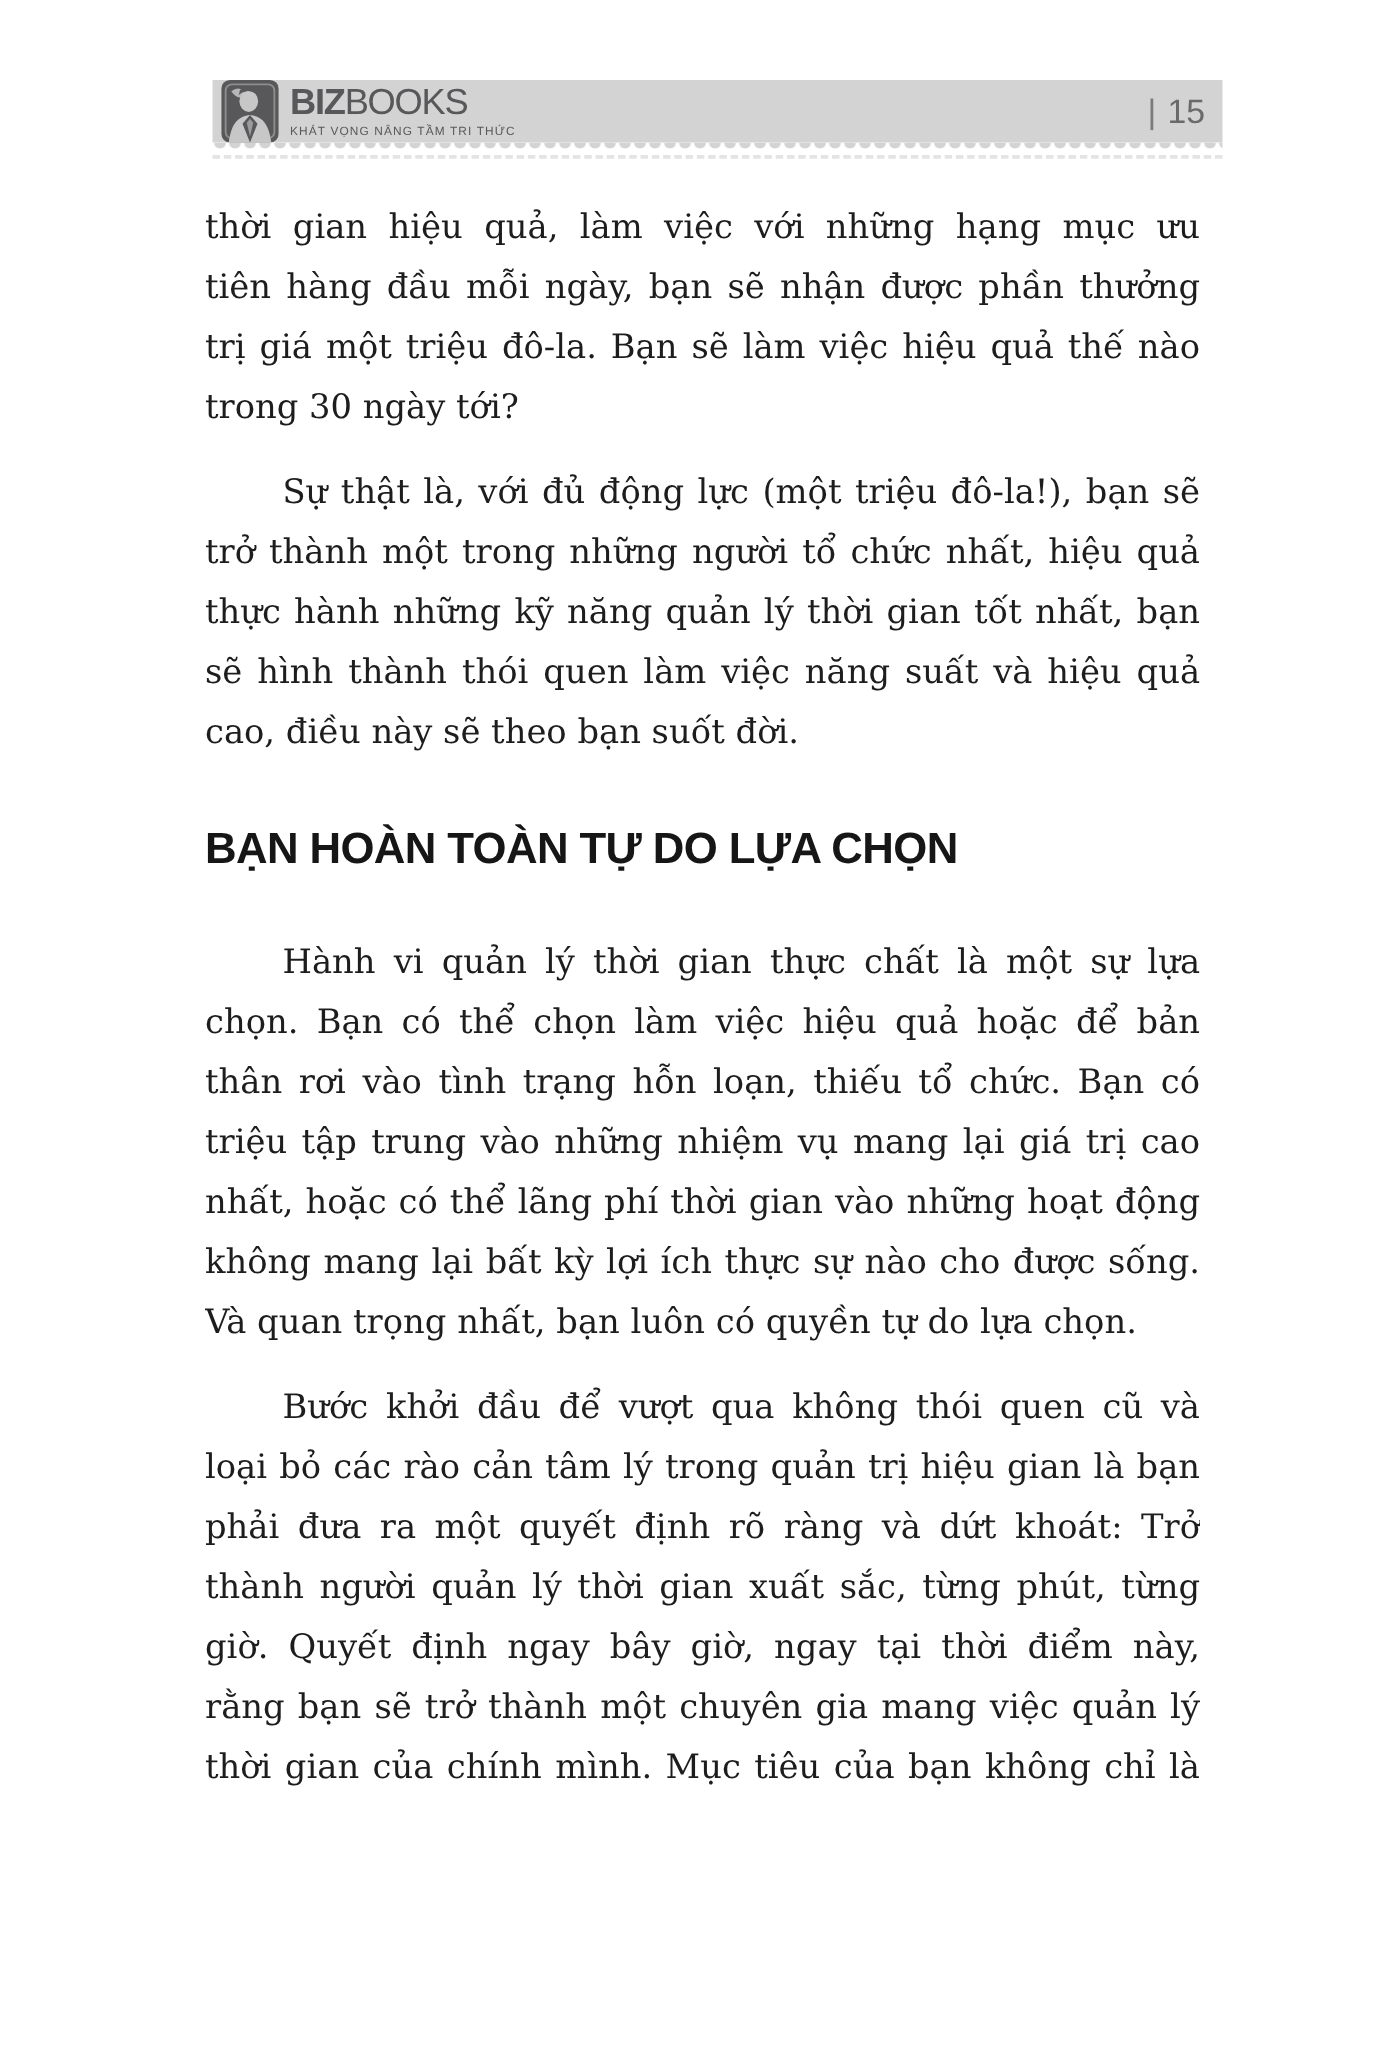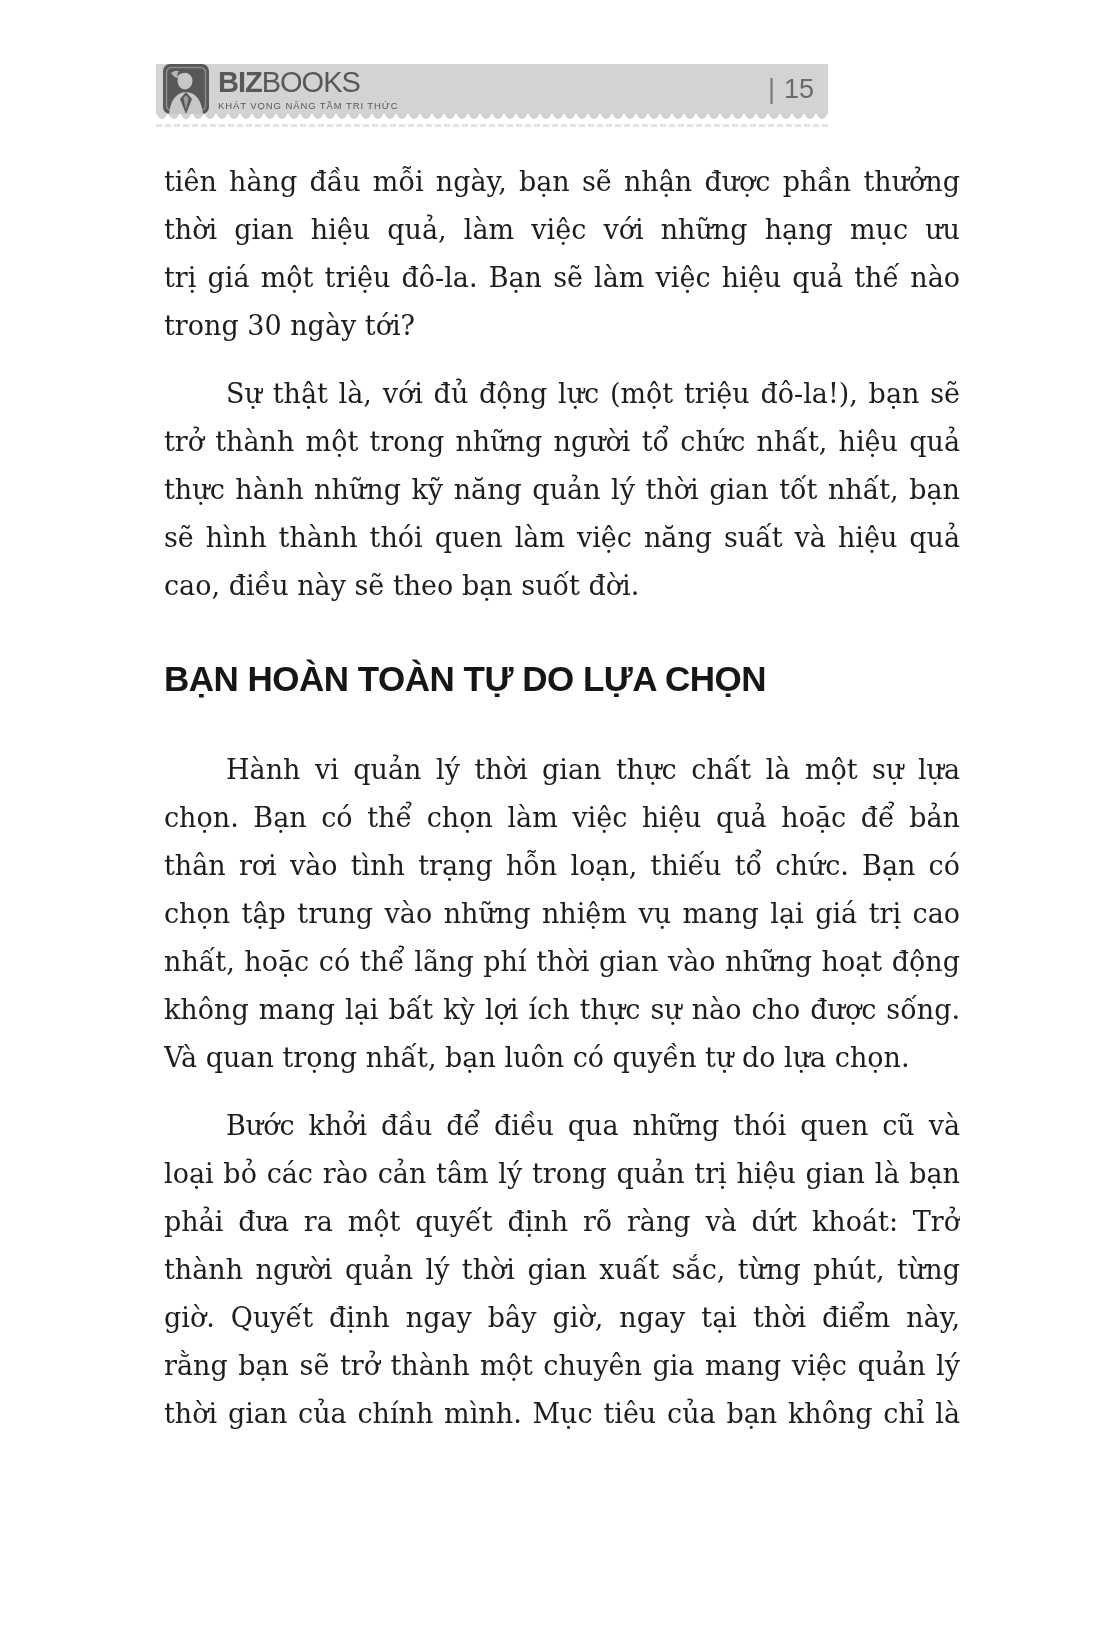--- a/index.html
+++ b/index.html
@@ -2,21 +2,21 @@
 <html><head>
 <meta charset="utf-8">
 <style>
   html,body { margin:0; padding:0; }
   body {
     width:1119px; height:1646px; background:#ffffff; position:relative;
     font-family:"DejaVu Serif", serif; overflow:hidden;
   }
 
   
-  .header { position:absolute; left:156px; top:64px; width:672px; }
+  .header { position:absolute; left:170px; top:64px; width:808px; }
   .bar {
     height:50px; background:#d3d3d3; display:flex; align-items:center;
     justify-content:space-between; box-sizing:border-box;
   }
   .logo { display:flex; align-items:center; gap:9px; padding-left:7px; }
   .logo-icon svg { display:block; }
   .brand-stack { display:flex; flex-direction:column; justify-content:center; }
   .brand-main {
     font-family:"Liberation Sans", sans-serif; color:#58585a;
     font-size:29px; line-height:1; letter-spacing:-1px; font-weight:700;
@@ -85,48 +85,48 @@
       <span>15</span>
     </div>
   </div>
   <div class="scallop"></div>
   <div class="perf"></div>
 </div>
 
 <div class="content">
 
   <div class="para">
+    <div class="ln">thời gian hiệu quả, làm việc với những hạng mục ưu</div>
     <div class="ln">tiên hàng đầu mỗi ngày, bạn sẽ nhận được phần thưởng</div>
-    <div class="ln">thời gian hiệu quả, làm việc với những hạng mục ưu</div>
     <div class="ln">trị giá một triệu đô-la. Bạn sẽ làm việc hiệu quả thế nào</div>
     <div class="ln end">trong 30 ngày tới?</div>
   </div>
 
   <div class="para">
     <div class="ln ind">Sự thật là, với đủ động lực (một triệu đô-la!), bạn sẽ</div>
     <div class="ln">trở thành một trong những người tổ chức nhất, hiệu quả</div>
     <div class="ln">thực hành những kỹ năng quản lý thời gian tốt nhất, bạn</div>
     <div class="ln">sẽ hình thành thói quen làm việc năng suất và hiệu quả</div>
     <div class="ln end">cao, điều này sẽ theo bạn suốt đời.</div>
   </div>
 
   <h2 class="heading">BẠN HOÀN TOÀN TỰ DO LỰA CHỌN</h2>
 
   <div class="para">
     <div class="ln ind">Hành vi quản lý thời gian thực chất là một sự lựa</div>
     <div class="ln">chọn. Bạn có thể chọn làm việc hiệu quả hoặc để bản</div>
     <div class="ln">thân rơi vào tình trạng hỗn loạn, thiếu tổ chức. Bạn có thể</div>
-    <div class="ln">chọn tập trung vào những nhiệm vụ mang lại giá trị cao</div>
+    <div class="ln">triệu tập trung vào những nhiệm vụ mang lại giá trị cao</div>
     <div class="ln">nhất, hoặc có thể lãng phí thời gian vào những hoạt động</div>
     <div class="ln">không mang lại bất kỳ lợi ích thực sự nào cho được sống.</div>
     <div class="ln end">Và quan trọng nhất, bạn luôn có quyền tự do lựa chọn.</div>
   </div>
 
   <div class="para">
-    <div class="ln ind">Bước khởi đầu để điều qua những thói quen cũ và</div>
+    <div class="ln ind">Bước khởi đầu để vượt qua không thói quen cũ và</div>
     <div class="ln">loại bỏ các rào cản tâm lý trong quản trị hiệu gian là bạn</div>
     <div class="ln">phải đưa ra một quyết định rõ ràng và dứt khoát: Trở</div>
     <div class="ln">thành người quản lý thời gian xuất sắc, từng phút, từng</div>
     <div class="ln">giờ. Quyết định ngay bây giờ, ngay tại thời điểm này,</div>
     <div class="ln">rằng bạn sẽ trở thành một chuyên gia mang việc quản lý</div>
     <div class="ln">thời gian của chính mình. Mục tiêu của bạn không chỉ là</div>
   </div>
 
 </div>
 

